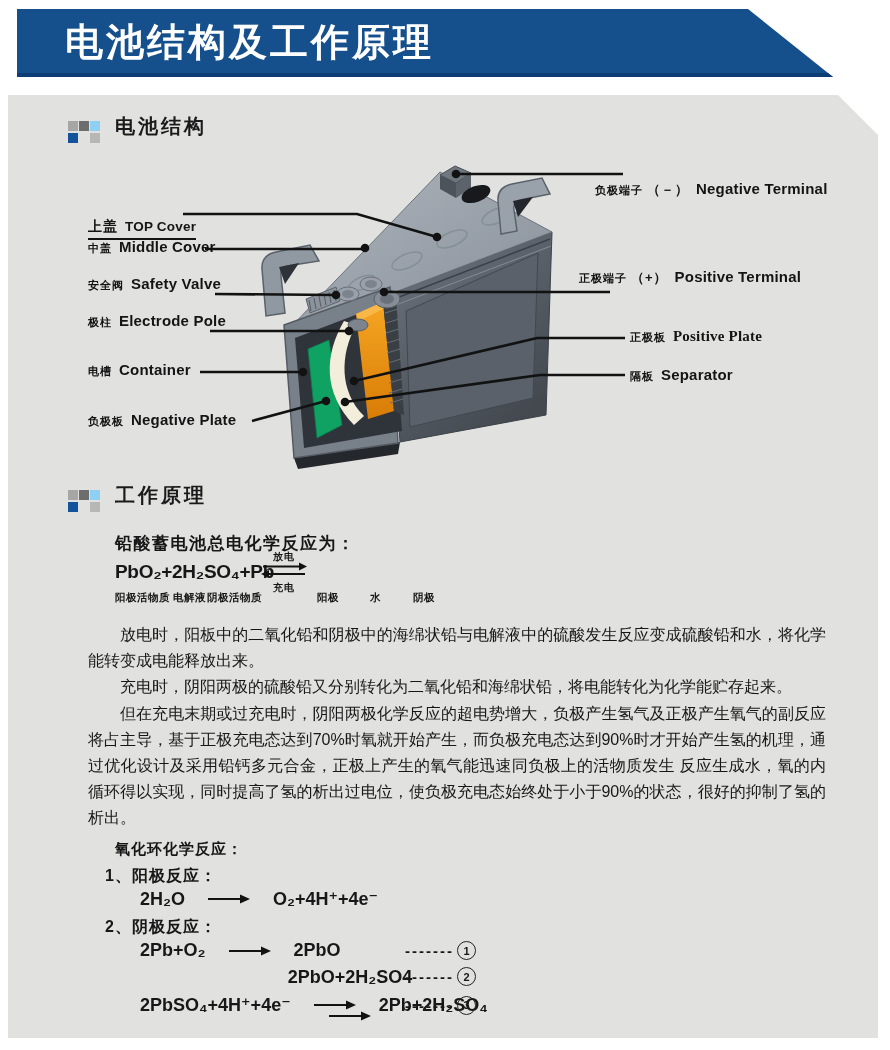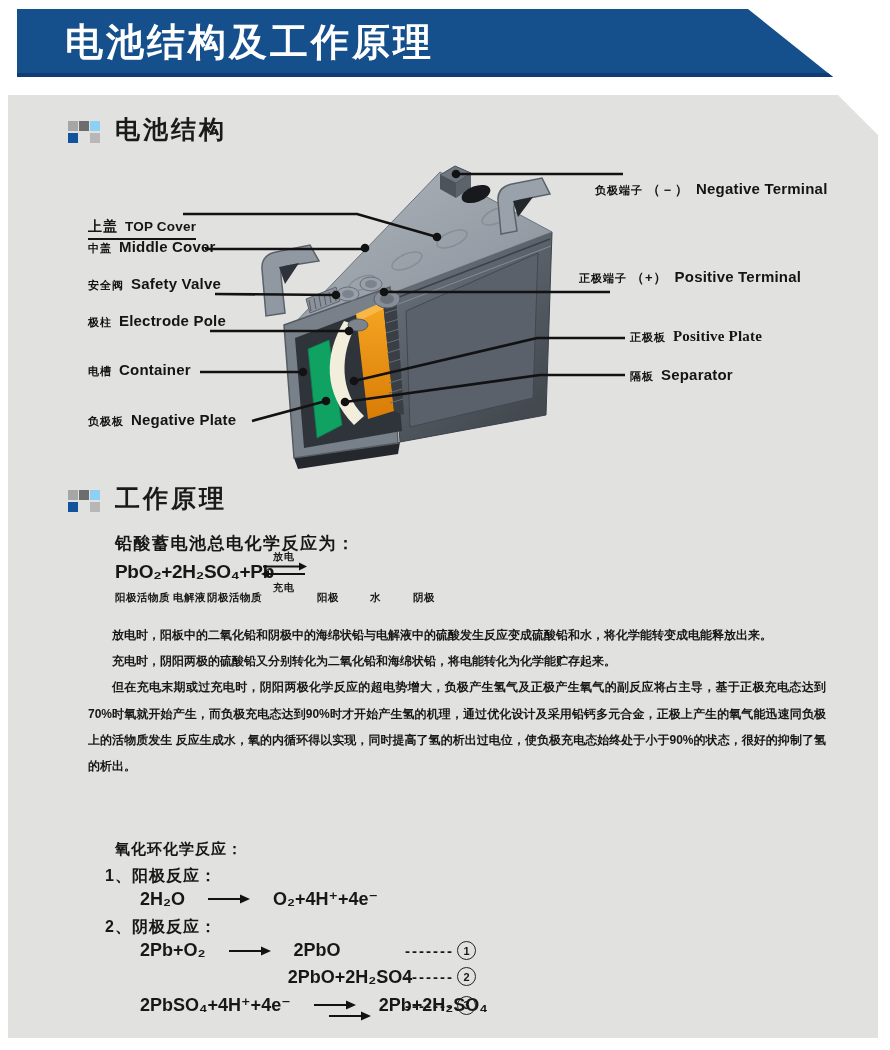--- a/index.html
+++ b/index.html
@@ -13,42 +13,42 @@
   .panel{position:absolute;left:8px;top:95px;width:870px;height:943px;background:#e1e1df;
          clip-path:polygon(0 0,830px 0,870px 40px,870px 100%,0 100%);}
   
   .sqicon{position:absolute;width:34px;height:23px;}
   .sqicon i{position:absolute;width:10px;height:10px;}
   .sq-a{left:0;top:0;background:#a6a6a6;}
   .sq-b{left:11px;top:0;background:#6d6d6d;}
   .sq-c{left:22px;top:0;background:#8ed0f4;}
   .sq-d{left:0;top:12px;background:#13539c;}
   .sq-e{left:22px;top:12px;background:#b7b7b7;}
-  .sec-title{position:absolute;font-size:25px;font-weight:bold;letter-spacing:3px;color:#1a1a1a;white-space:nowrap;}
+  .sec-title{position:absolute;font-size:20px;font-weight:bold;letter-spacing:3px;color:#1a1a1a;white-space:nowrap;}
   
   .figure{position:absolute;left:44px;top:58px;width:828px;height:322px;}
   .figure svg{position:absolute;left:0;top:0;}
   .lbl{position:absolute;white-space:nowrap;color:#141414;font-weight:bold;}
   .lbl .zh{font-size:11px;letter-spacing:1px;}
   .lbl .en{font-size:15px;margin-left:7px;letter-spacing:.2px;}
   .lbl .sign{font-size:13px;margin-left:4px;letter-spacing:1px;}
   .lbl-small .zh{font-size:14px;}
   .lbl-small .en{font-size:13.5px;}
   .lbl-underline{border-bottom:2px solid #141414;padding-bottom:2px;}
   
   .intro{position:absolute;left:107px;top:437px;font-size:17px;font-weight:bold;letter-spacing:1.5px;white-space:nowrap;}
   .main-eq{position:absolute;left:107px;top:458px;width:480px;height:64px;font-weight:bold;}
   .main-eq .f{position:absolute;font-size:19px;letter-spacing:-.3px;white-space:nowrap;top:8px;}
   .main-eq .lhs{left:0;}
   .main-eq .rhs{left:192px;}
   .eq-arrows{position:absolute;left:146px;top:-2px;width:46px;text-align:center;}
   .eq-arrows .tag{display:block;font-size:10px;font-weight:bold;letter-spacing:1px;line-height:11px;}
   .sub-lab{position:absolute;top:38px;font-size:10.5px;font-weight:bold;white-space:nowrap;letter-spacing:.5px;}
   .sl0{left:0;} .sl1{left:58px;} .sl2{left:92px;} .sl3{left:202px;text-align:center;} .sl4{left:255px;} .sl5{left:298px;}
-  .paras{position:absolute;left:80px;top:527px;width:738px;font-size:12px;font-weight:bold;
+  .paras{position:absolute;left:80px;top:527px;width:738px;font-size:16px;font-weight:normal;
          line-height:26.2px;text-align:justify;}
   .paras p{margin:0;text-indent:2em;}
   .oxid-title{position:absolute;left:107px;top:745px;font-size:15px;font-weight:bold;letter-spacing:1px;}
   .rxn-head{position:absolute;left:97px;font-size:16px;font-weight:bold;letter-spacing:1px;white-space:nowrap;}
   .rxn{position:absolute;left:132px;width:420px;display:flex;align-items:center;gap:23px;
        font-size:18px;font-weight:bold;white-space:nowrap;}
   .rxn .ref{position:absolute;left:265px;display:flex;align-items:center;gap:3px;}
   .dashes{font-weight:bold;font-size:15px;letter-spacing:2px;}
   .circ{display:inline-flex;width:17px;height:17px;border:1.5px solid #222;border-radius:50%;
         align-items:center;justify-content:center;font-size:11px;font-weight:bold;}

